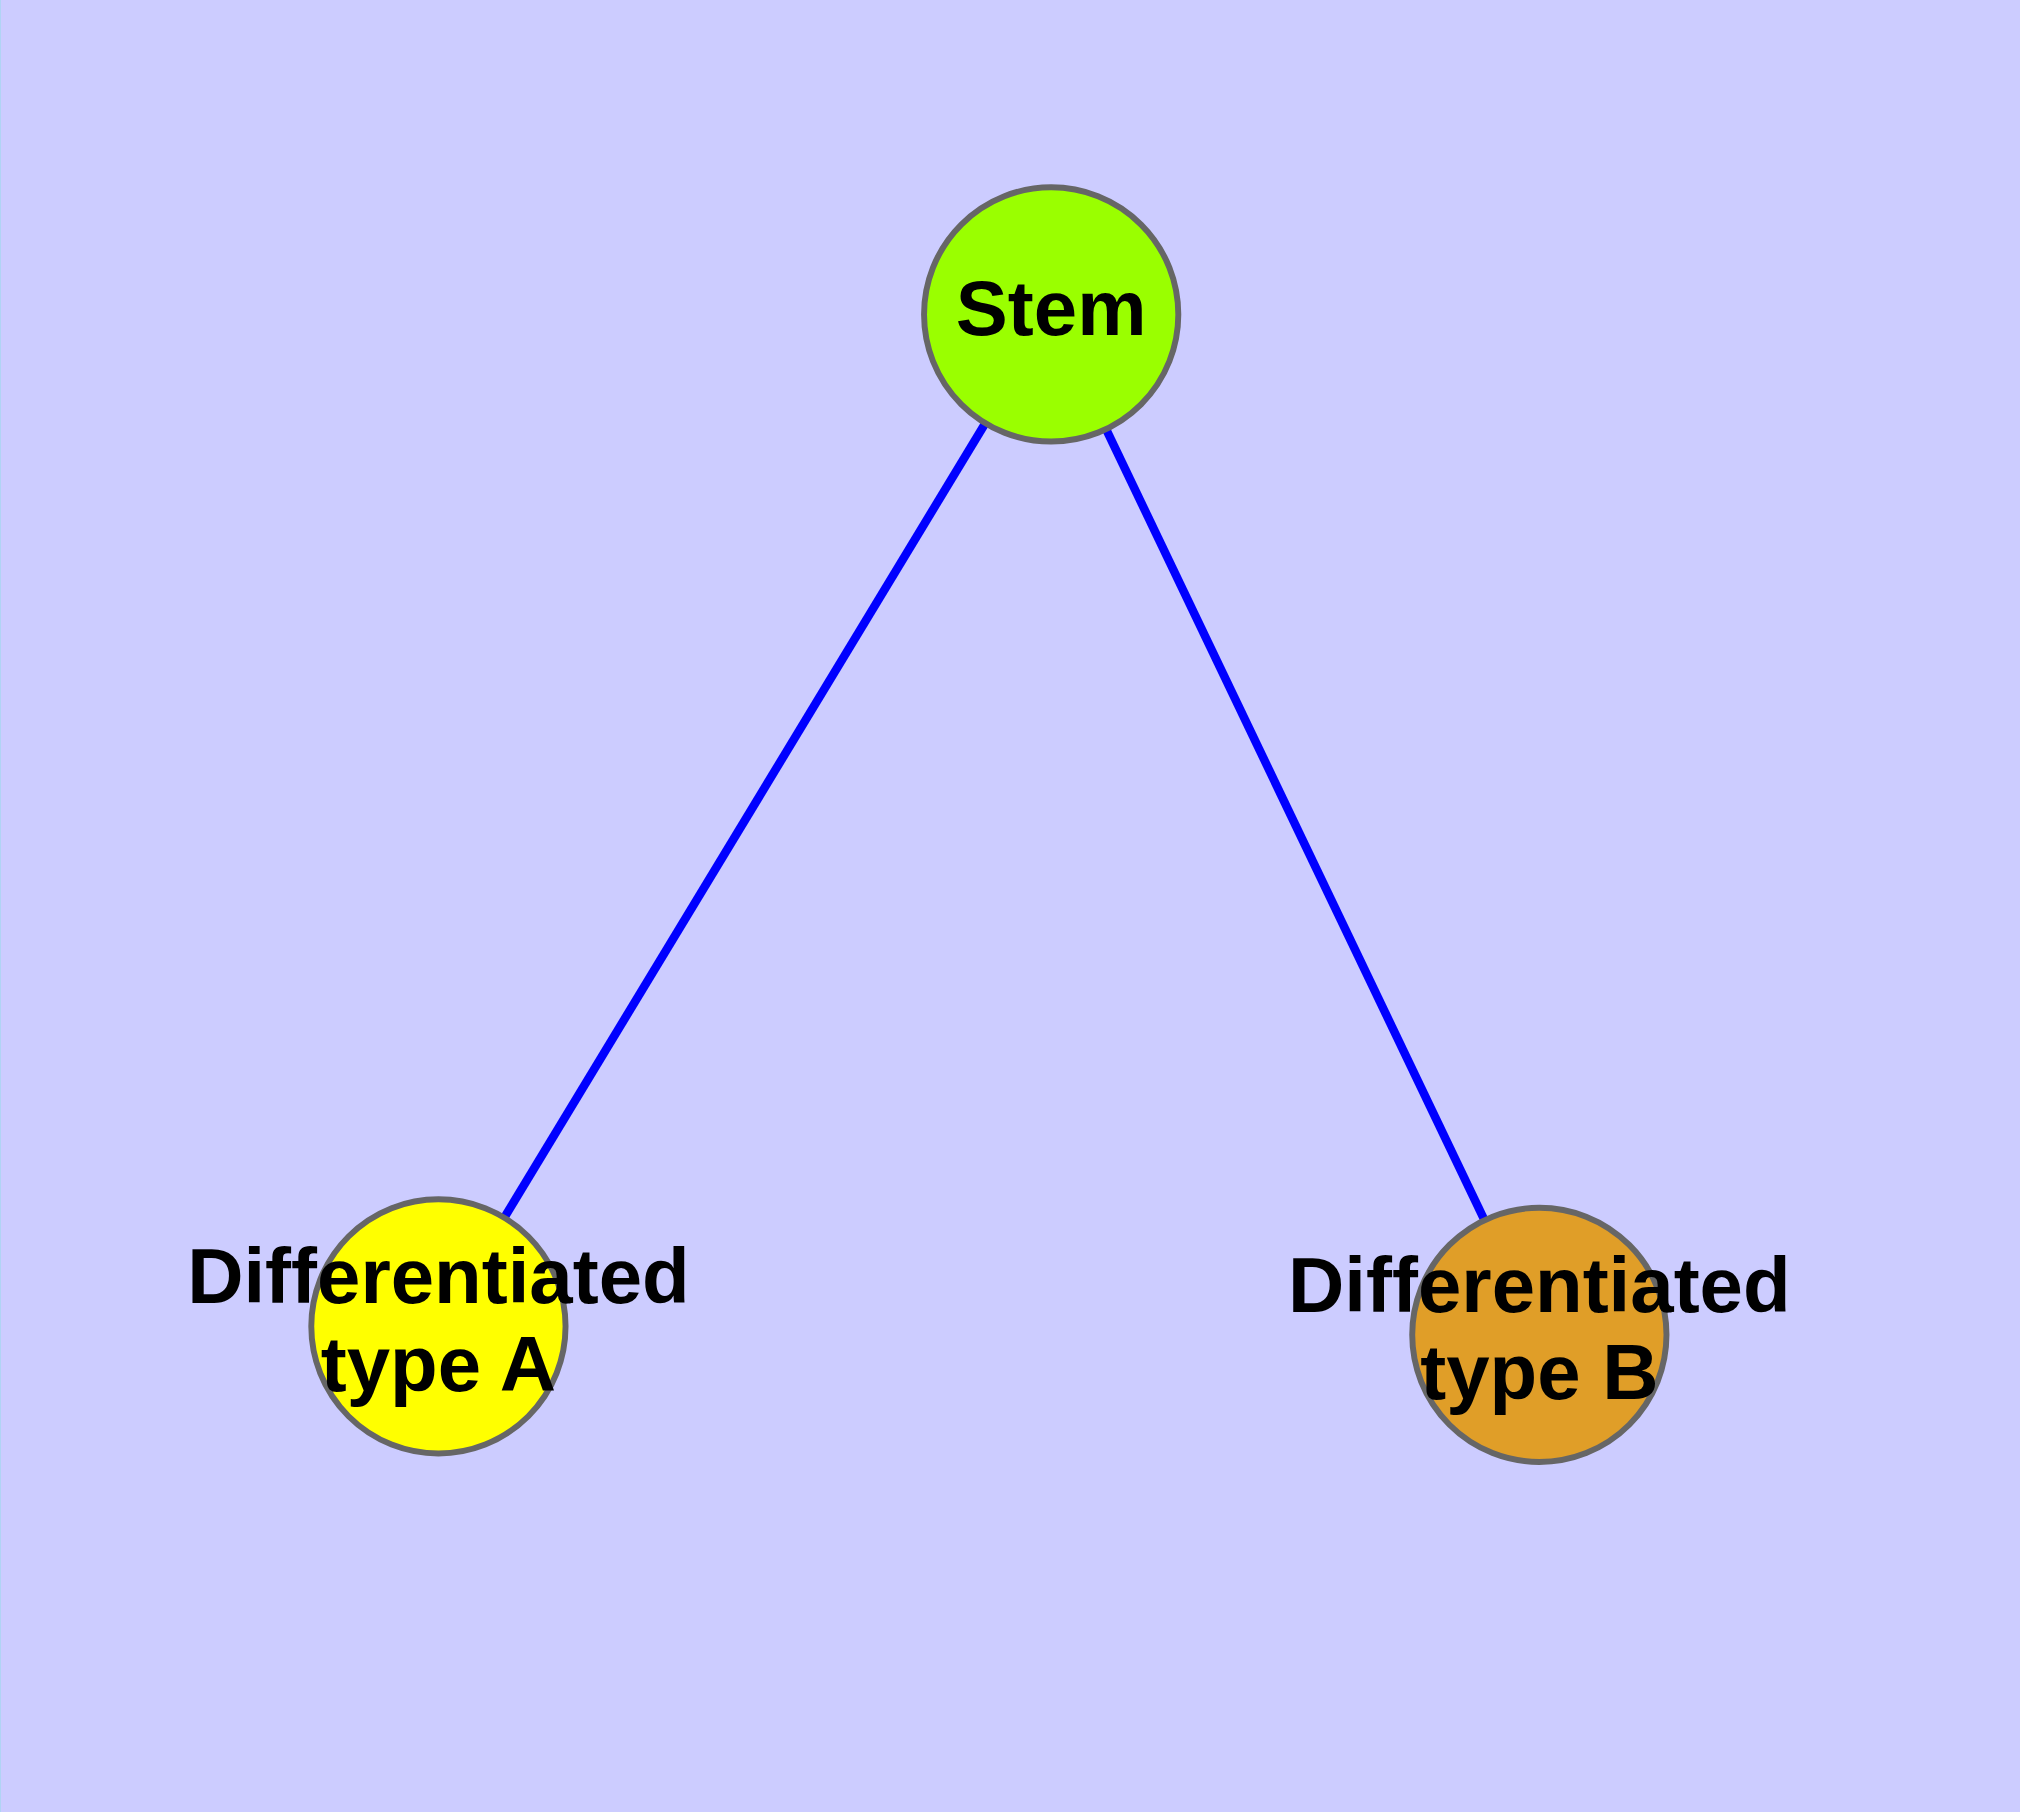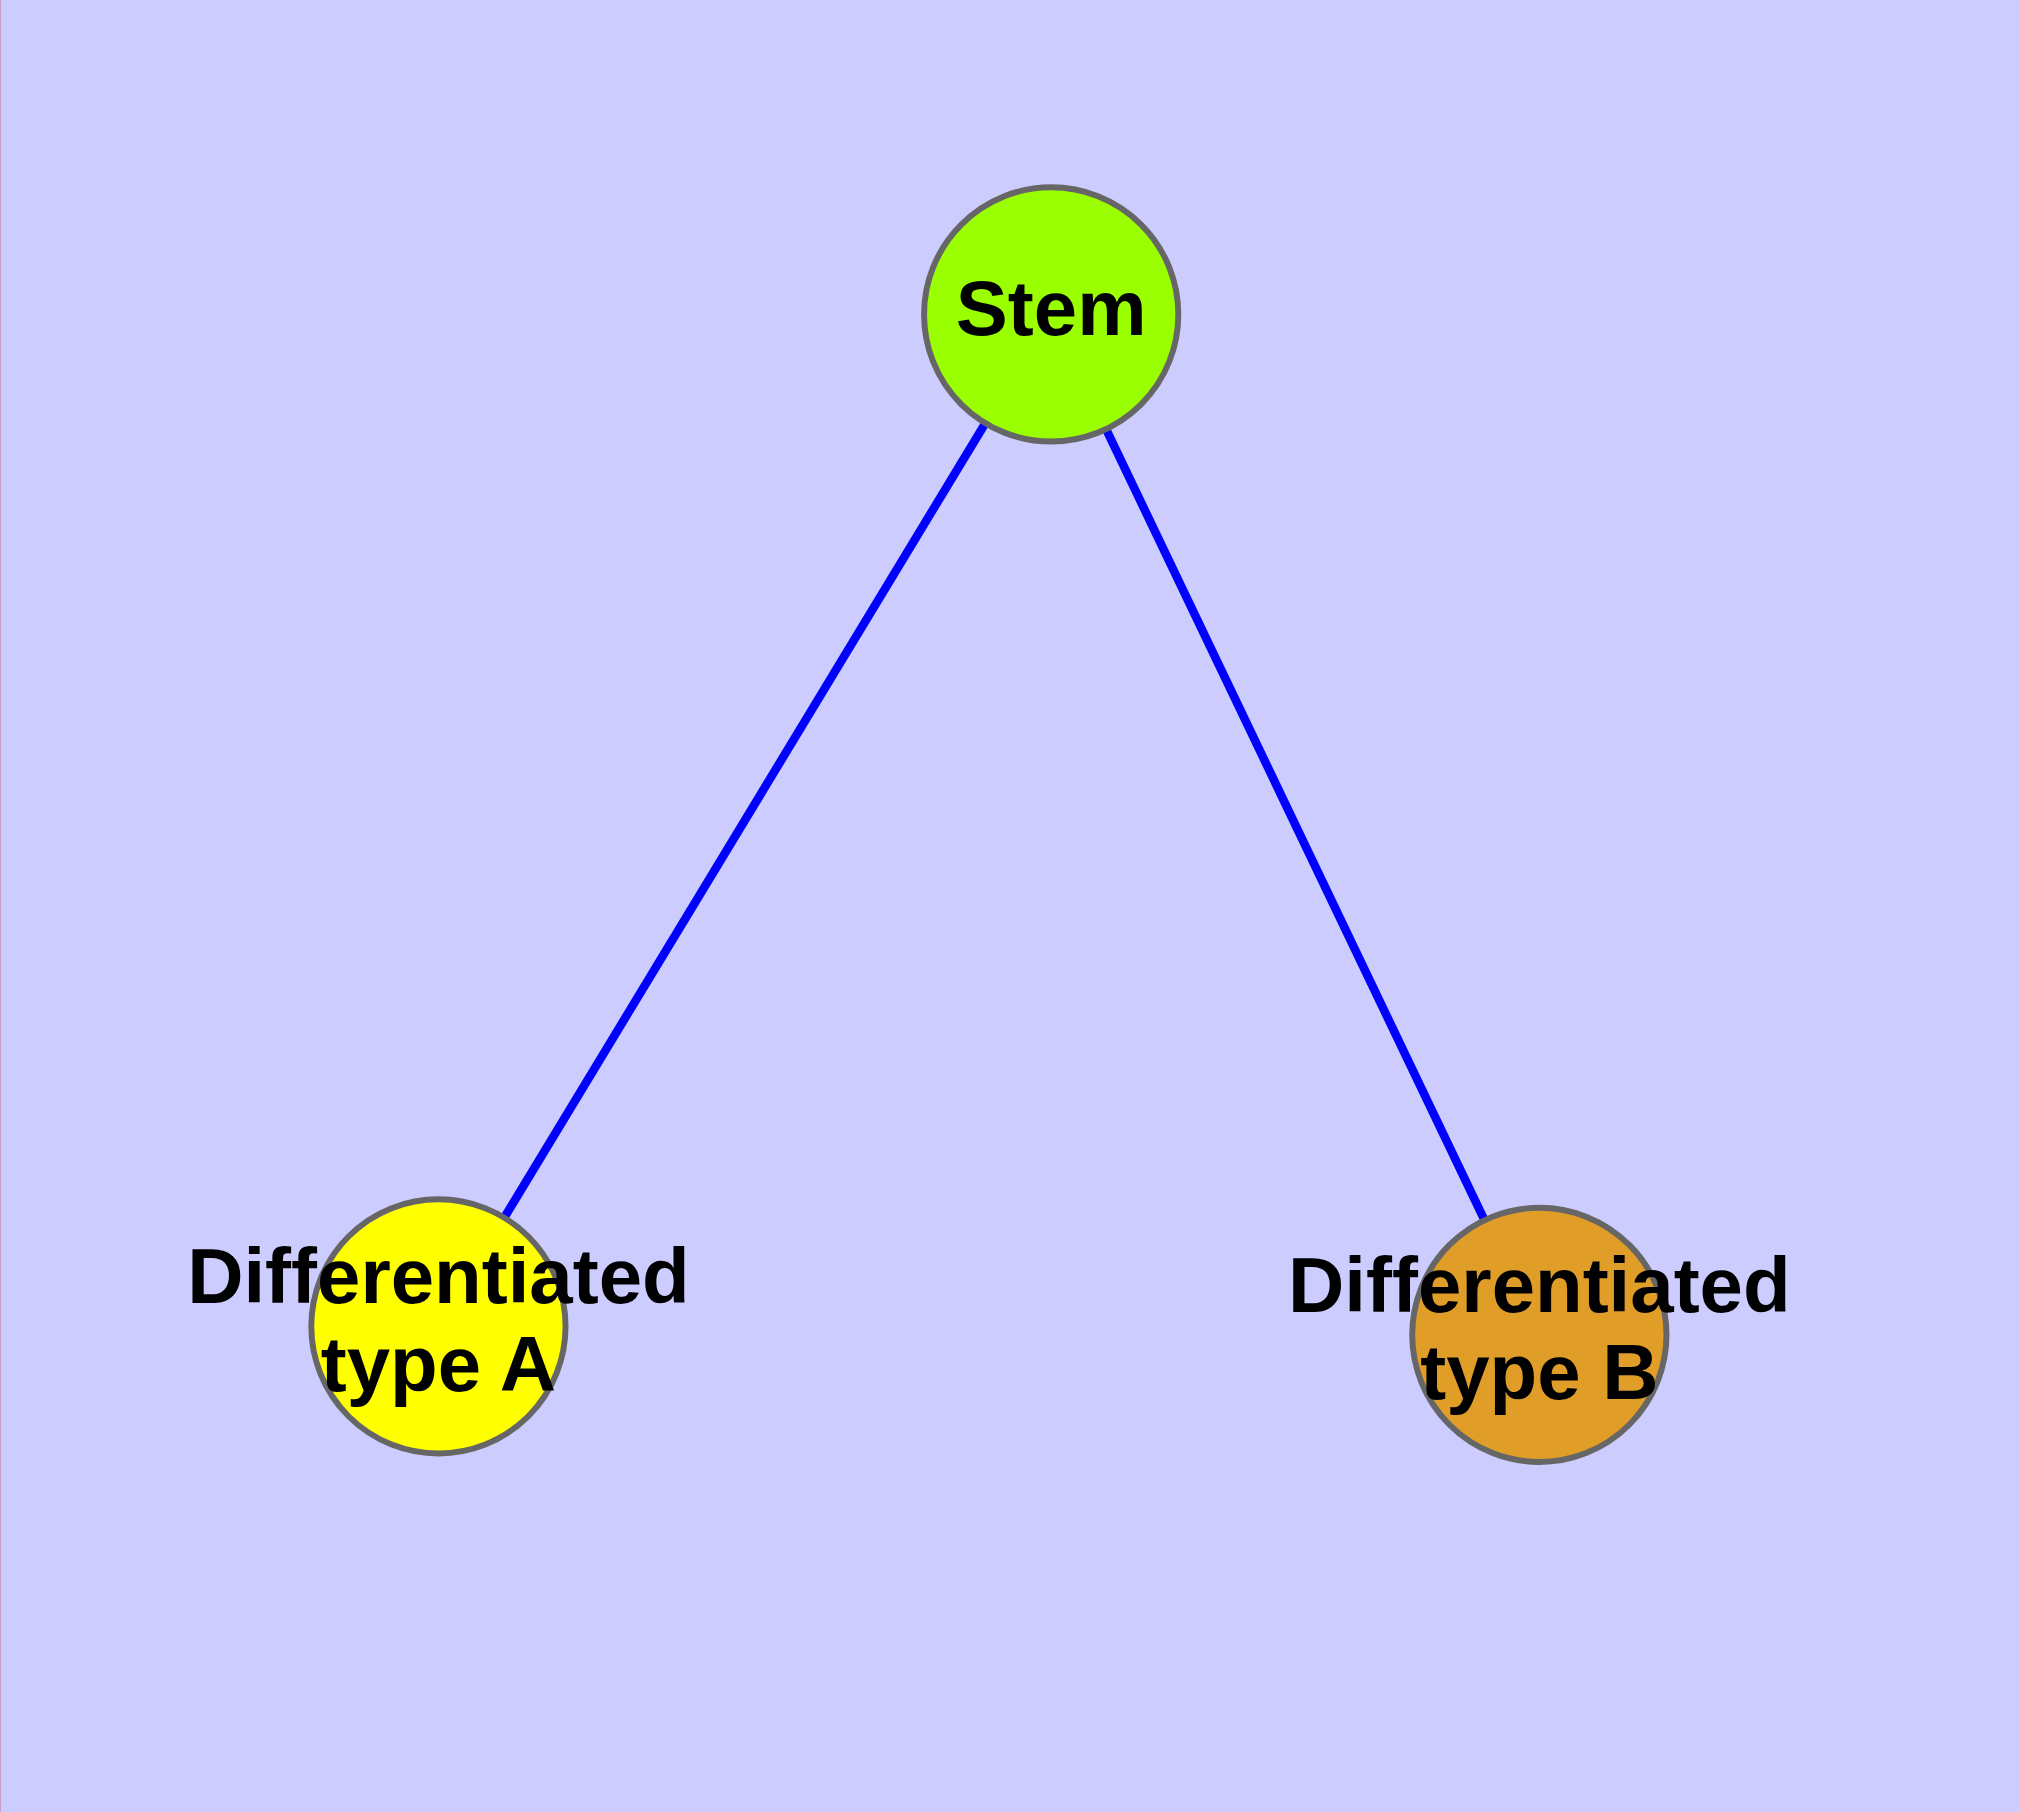--- a/index.html
+++ b/index.html
@@ -4,21 +4,21 @@
 <style>
   html, body {
     margin: 0;
     padding: 0;
     background: #ccccff;
   }
   #stage {
     position: relative;
     width: 2021px;
     height: 1812px;
-    background: #b91c1c;
+    background: #5eead4;
     overflow: hidden;
     font-family: "Liberation Sans", sans-serif;
   }
   #graph-svg {
     position: absolute;
     left: 0;
     top: 0;
     width: 2021px;
     height: 1812px;
     display: block;

